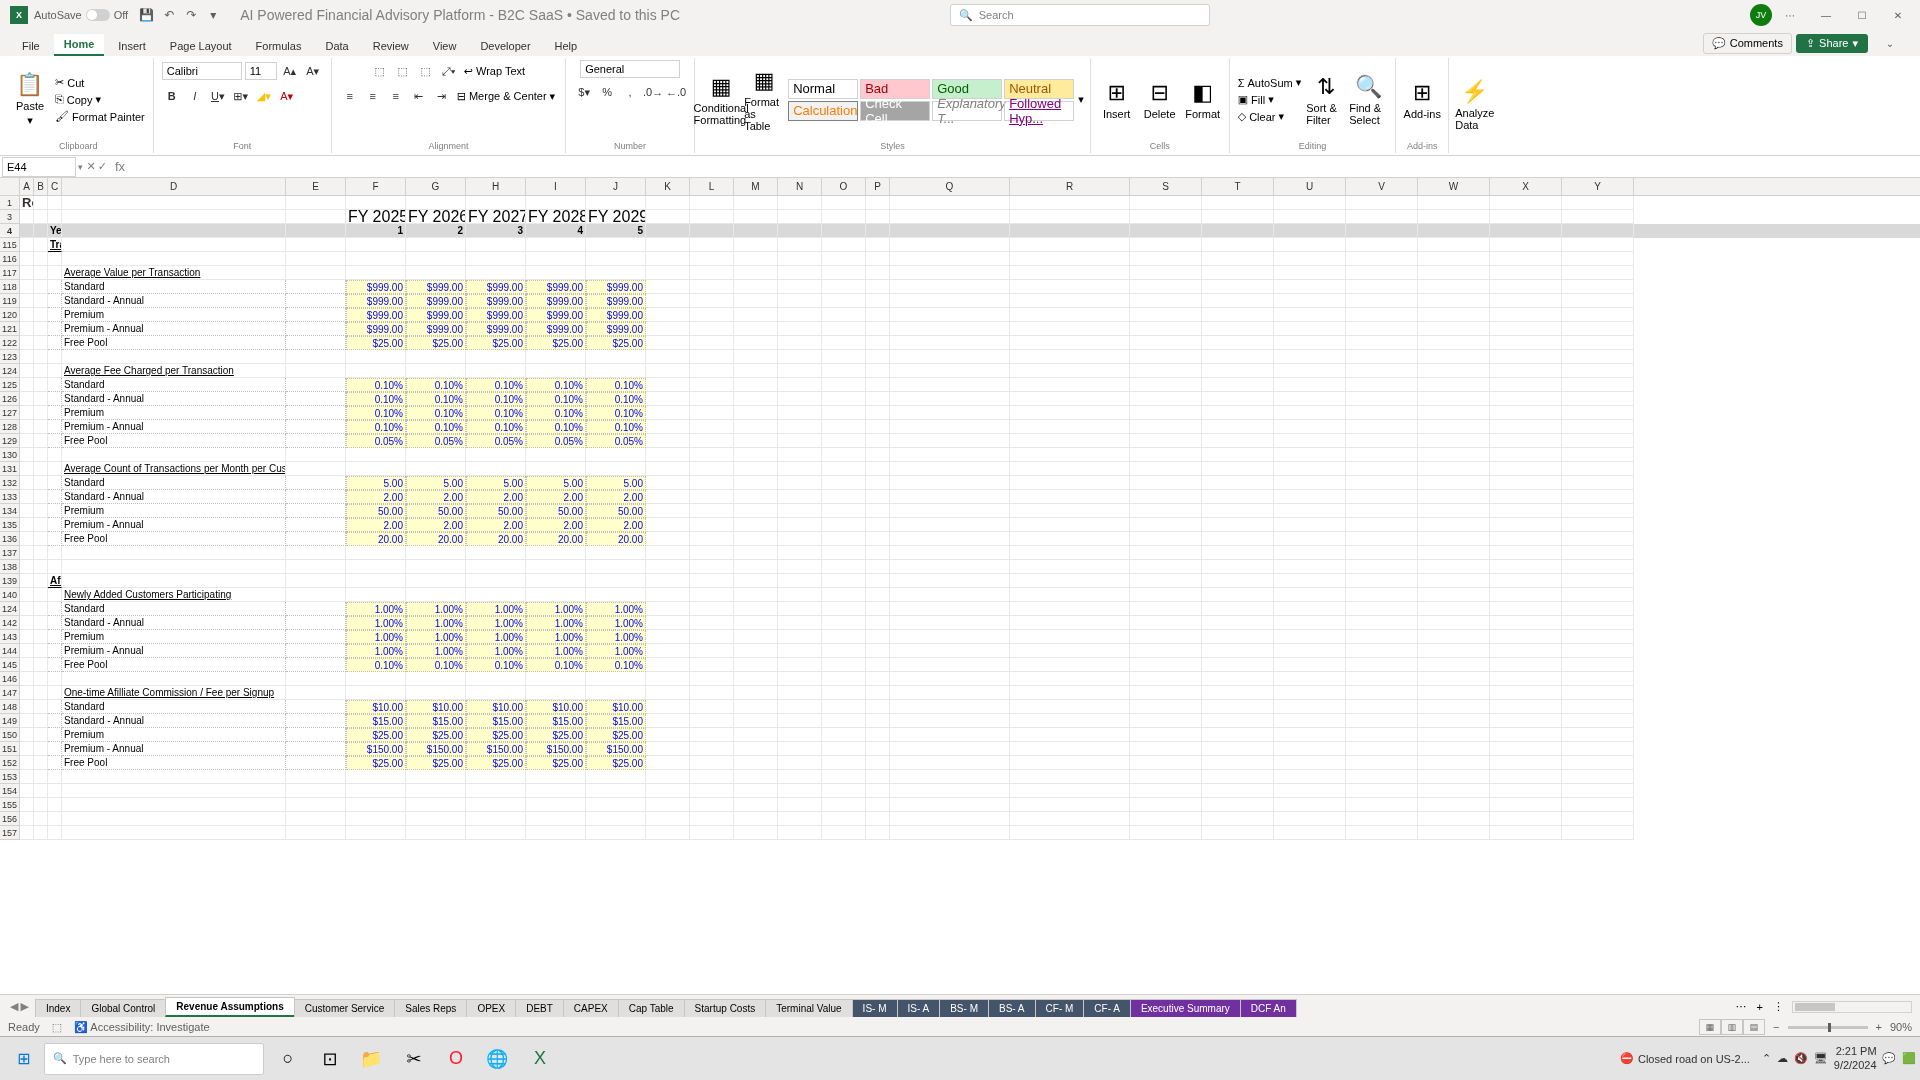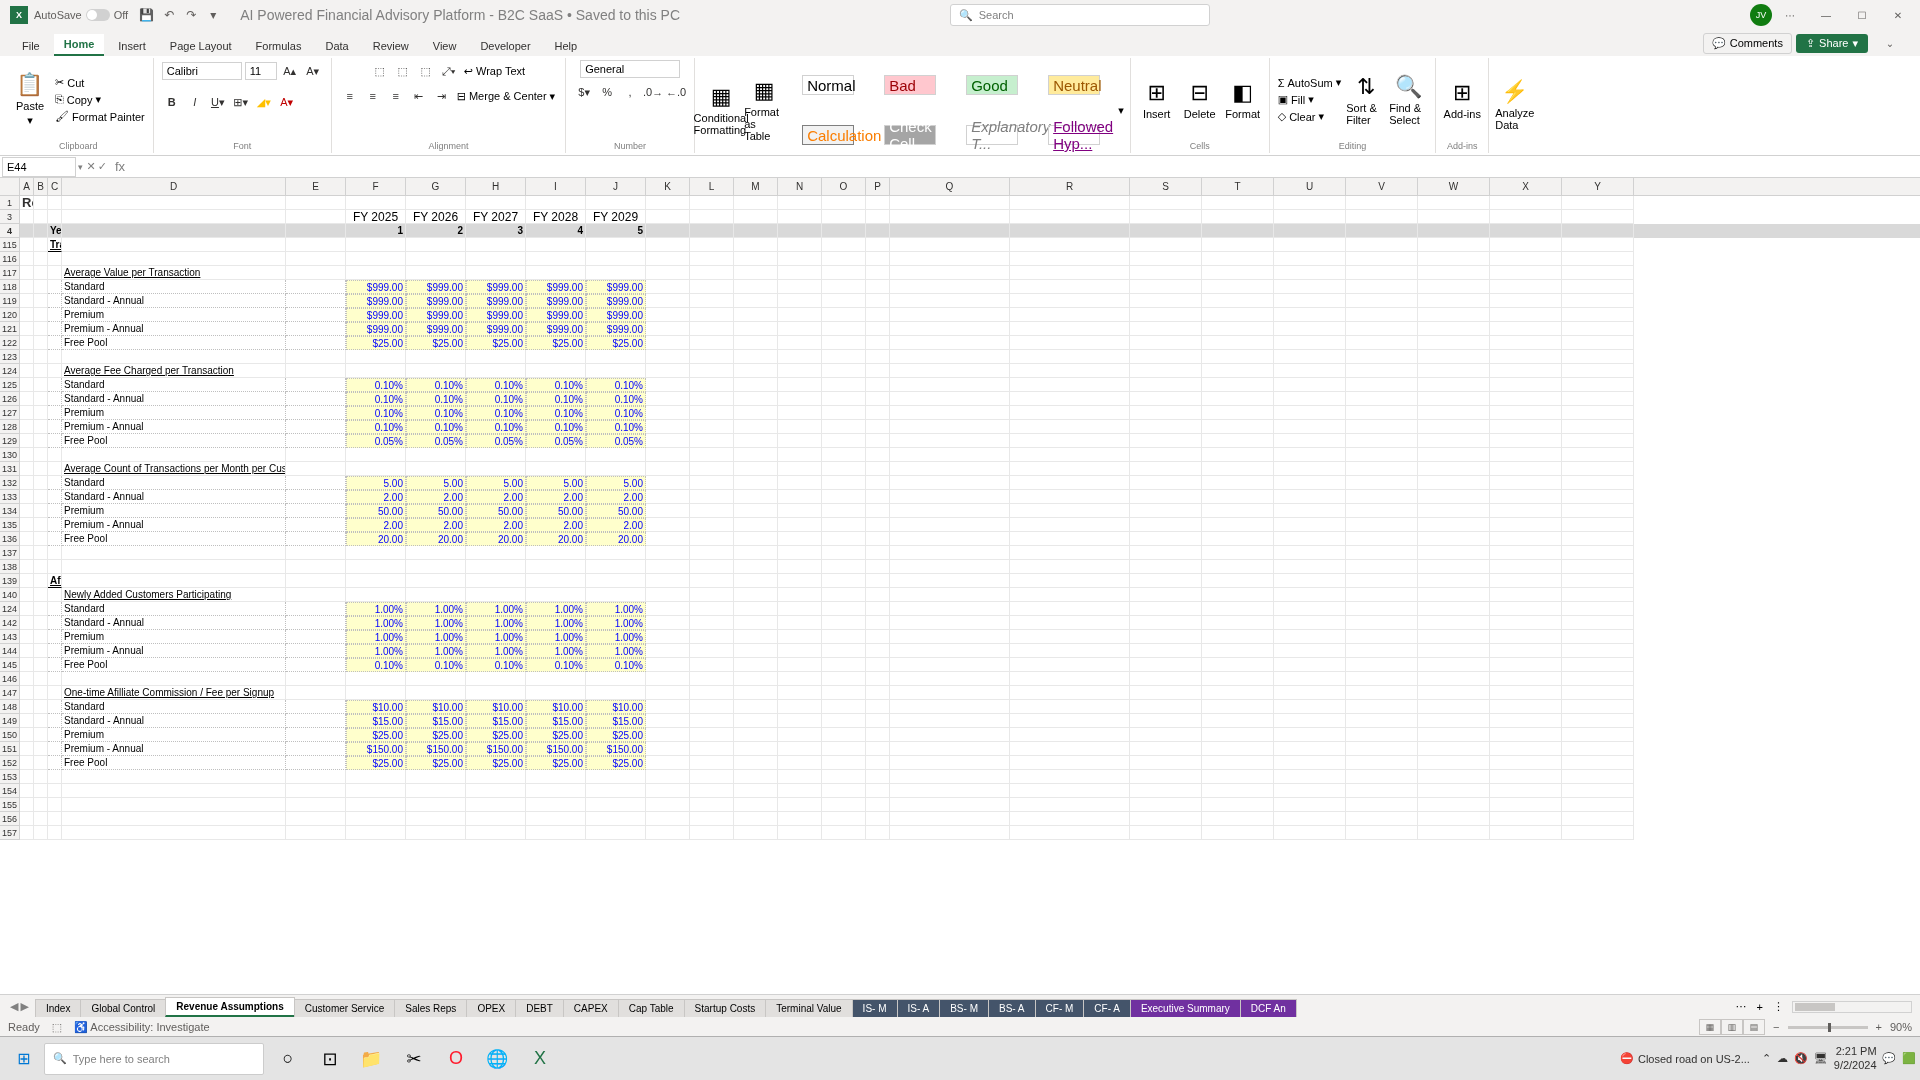--- a/index.html
+++ b/index.html
@@ -32,21 +32,21 @@
 .rgroup-label{text-align:center;font-size:9px;color:#808080;padding-top:2px}
 .rg-body{flex:1;display:flex;align-items:center;gap:3px}
 .big-btn{display:flex;flex-direction:column;align-items:center;justify-content:center;width:40px;height:68px;font-size:10px;gap:2px}
 .big-btn .ic{font-size:22px}
 .sm-stack{display:flex;flex-direction:column;gap:2px;font-size:10px}
 .sm-row{display:flex;align-items:center;gap:3px;padding:1px 2px}
 .font-sel{border:1px solid #d1d1d1;padding:2px 4px;width:80px;font-size:10px;background:#fff}
 .size-sel{border:1px solid #d1d1d1;padding:2px 4px;width:32px;font-size:10px;background:#fff}
 .ic-btn{width:20px;height:20px;display:flex;align-items:center;justify-content:center;font-size:11px;color:#323130}
 .num-fmt{border:1px solid #d1d1d1;padding:2px 4px;width:100px;font-size:10px;background:#fff}
-.style-cell{width:52px;height:20px;border:1px solid #d1d1d1;font-size:15px;display:flex;align-items:center;padding:0 4px;margin:15px}
+.style-cell{width:70px;height:20px;border:1px solid #d1d1d1;font-size:13px;display:flex;align-items:center;padding:0 4px;margin:1px}
 .style-normal{background:#fff}
 .style-bad{background:#ffc7ce;color:#9c0006}
 .style-good{background:#c6efce;color:#006100}
 .style-neutral{background:#ffeb9c;color:#9c5700}
 .style-calc{background:#f2f2f2;color:#fa7d00;border:1px solid #7f7f7f}
 .style-check{background:#a5a5a5;color:#fff}
 .style-exp{color:#7f7f7f;font-style:italic}
 .style-hyp{color:#800080;text-decoration:underline}
 
 
@@ -59,21 +59,21 @@
 
 .grid-area{position:relative;height:calc(1080px - 30px - 26px - 100px - 22px - 24px - 18px - 44px);overflow:hidden;background:#fff}
 .col-headers{height:18px;display:flex;background:#f3f2f1;border-bottom:1px solid #d1d1d1;position:sticky;top:0}
 .sel-all{width:20px;border-right:1px solid #d1d1d1;background:#f3f2f1}
 .ch{border-right:1px solid #d1d1d1;text-align:center;font-size:10px;color:#323130;line-height:18px}
 .grid-body{position:relative}
 .row{display:flex;height:14px}
 .rh{width:20px;background:#f3f2f1;border-right:1px solid #d1d1d1;border-bottom:1px solid #d1d1d1;text-align:center;font-size:9px;color:#323130;line-height:14px}
 .cell{border-right:1px solid #e8e8e8;border-bottom:1px solid #e8e8e8;font-size:10px;line-height:14px;padding:0 2px;overflow:hidden;white-space:nowrap}
 .title-cell{font-size:13px;font-weight:bold;color:#323130}
-.year-hdr{text-align:center;font-size:12px}
+.year-hdr{text-align:center;font-size:16px}
 .year-row{background:#d9d9d9;font-weight:bold}
 .year-row .cell{text-align:right}
 .section-hdr{font-weight:bold;text-decoration:underline;border-bottom:1px solid #000}
 .sub-hdr{text-decoration:underline}
 .data-label{border-right:1px dotted #bfbfbf;border-bottom:1px dotted #bfbfbf}
 .input-cell{background:#ffffcc;color:#0000ff;text-align:right;border:1px dotted #bfbfbf}
 
 
 .cA{width:14px}.cB{width:14px}.cC{width:14px}.cD{width:224px}.cE{width:60px}.cF{width:60px}.cG{width:60px}.cH{width:60px}.cI{width:60px}.cJ{width:60px}
 .cK{width:44px}.cL{width:44px}.cM{width:44px}.cN{width:44px}.cO{width:44px}.cP{width:24px}.cQ{width:120px}.cR{width:120px}.cS{width:72px}.cT{width:72px}.cU{width:72px}.cV{width:72px}.cW{width:72px}.cX{width:72px}.cY{width:72px}
@@ -180,21 +180,21 @@
           </div>
         <div class="sm-row">
             <span>🖌</span>
             <span>Format Painter</span>
           </div>
       </div>
     </div>
     <div class="rgroup-label">Clipboard</div>
   </div>
   <div class="rgroup">
-    <div class="rg-body" style="flex-direction:column;gap:9px;align-items:flex-start">
+    <div class="rg-body" style="flex-direction:column;gap:3px;align-items:flex-start">
       <div class="sm-row">
         <div class="font-sel"><span>Calibri</span></div>
         <div class="size-sel"><span>11</span></div>
         <div class="ic-btn">A▴</div>
         <div class="ic-btn">A▾</div>
       </div>
       <div class="sm-row">
         <div class="ic-btn">
             <b>B</b>
           </div>

